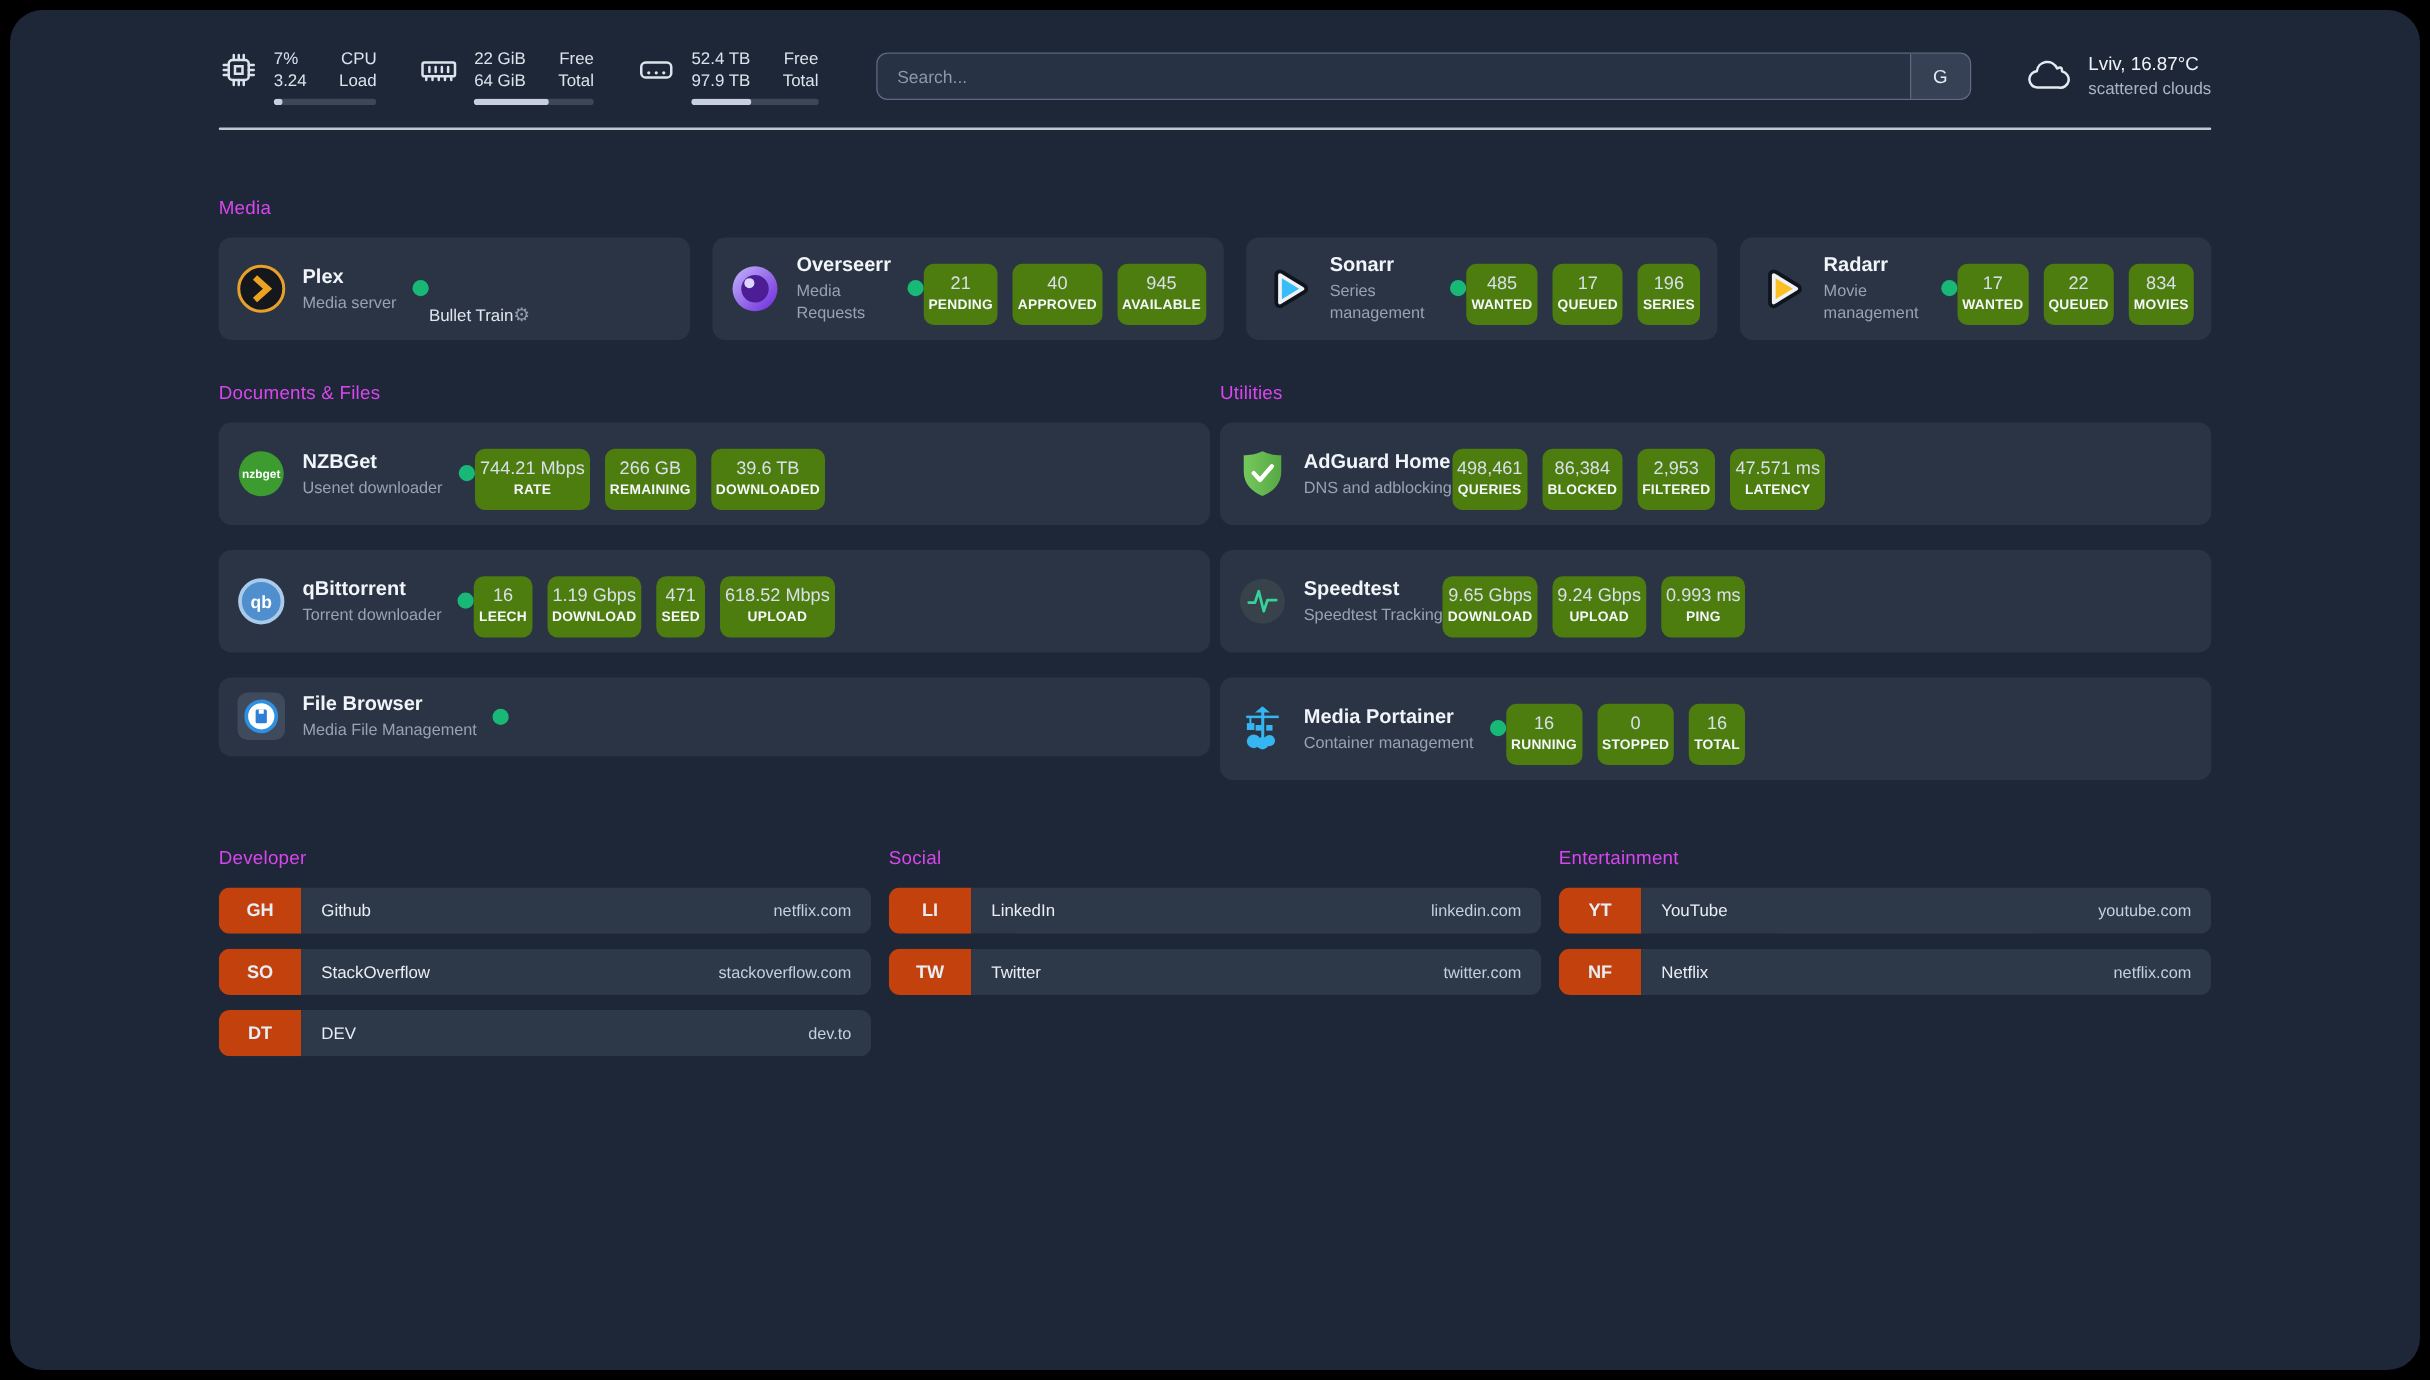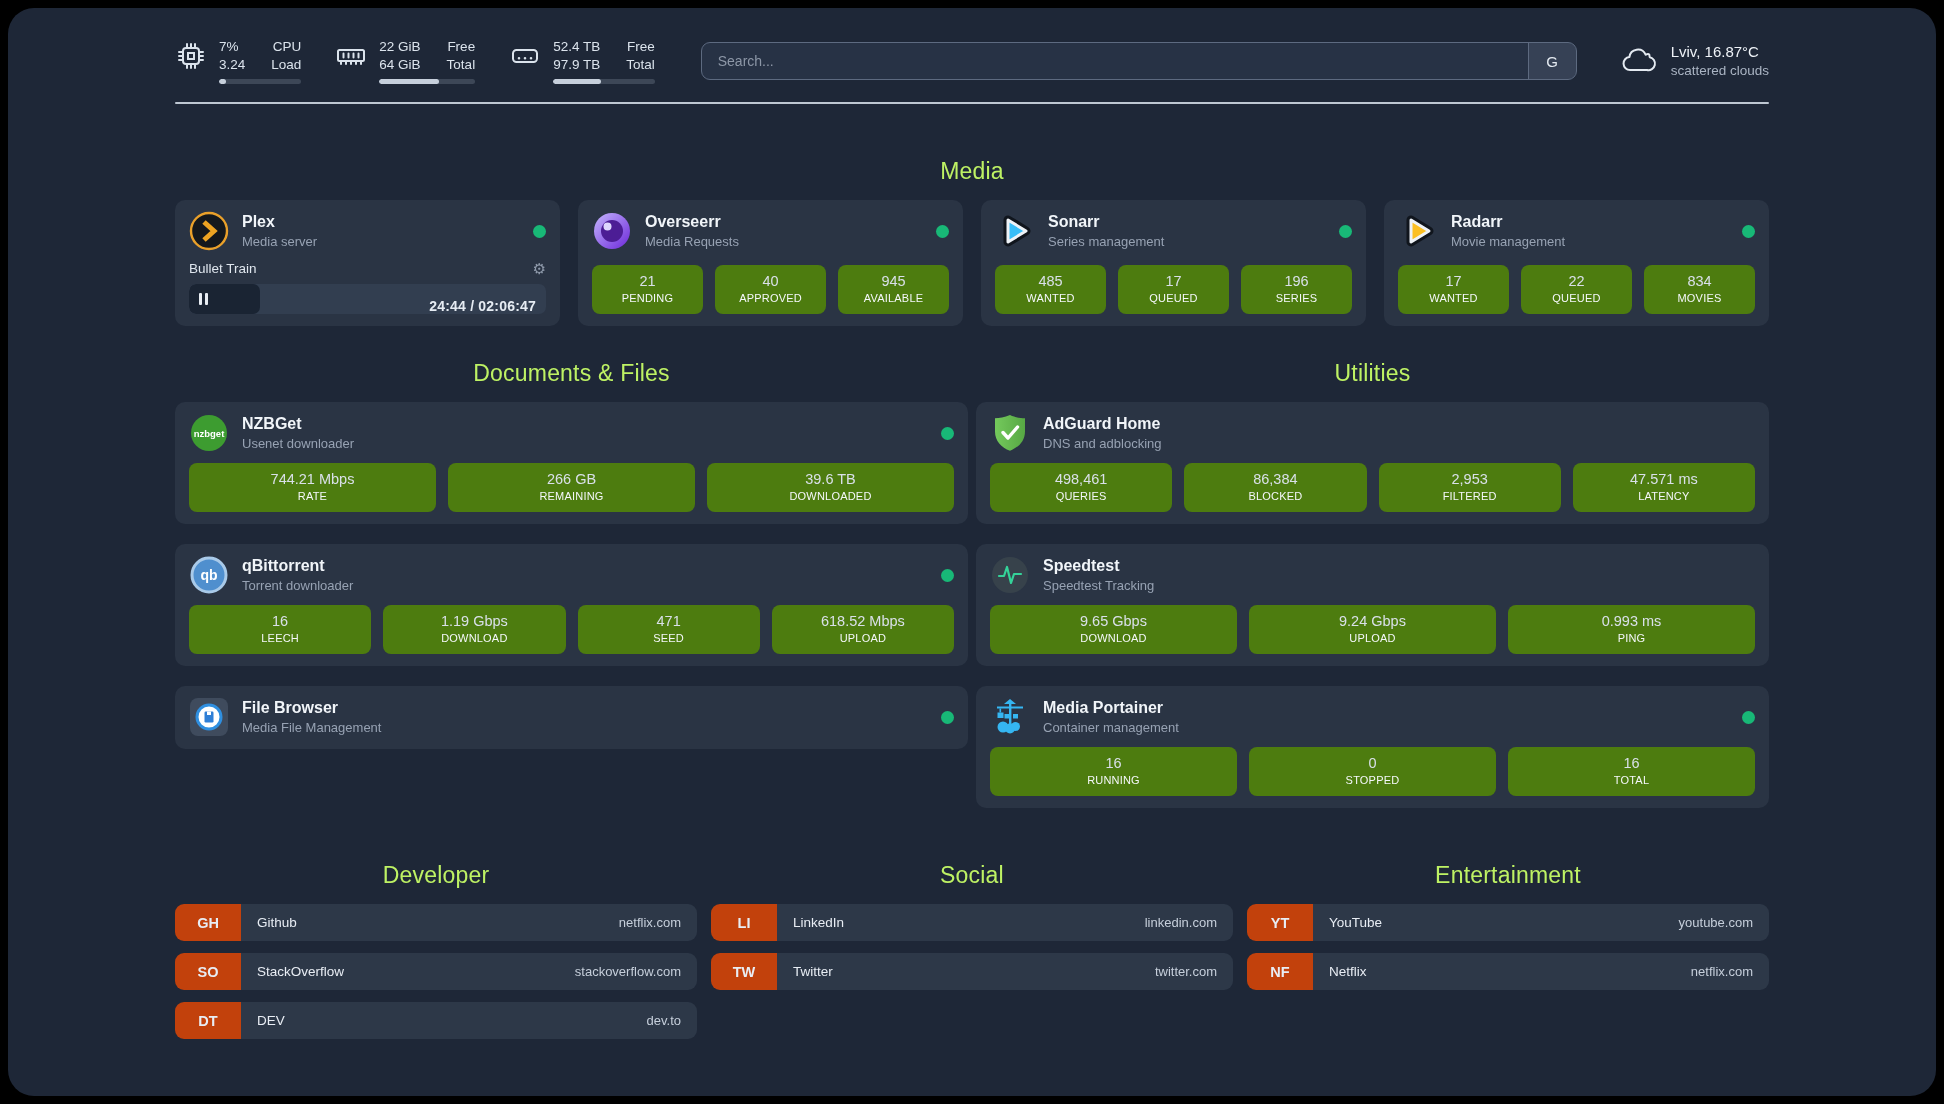--- a/index.html
+++ b/index.html
@@ -40,41 +40,41 @@
 
   .weather { display:flex; align-items:center; gap:14px; }
   .weather-icon { width:40px; height:40px; }
   .weather-icon svg { width:100%; height:100%; fill:none; stroke:#e4eaf1; stroke-width:2; stroke-linejoin:round; }
   .weather-line1 { font-size:15px; color:#eef2f7; line-height:20px; }
   .weather-line2 { font-size:13.5px; color:#aab4c3; line-height:18px; }
 
   .divider { margin-top:18px; height:2px; background:#ccd5df; border:none; opacity:.92; border-radius:1px; }
 
   
-  .section-title { font-size:23px; font-weight:500; color:#bef264; letter-spacing:.2px;text-align:center; }
+  .section-title { font-size:15px; font-weight:500; color:#d946ef; letter-spacing:.2px; }
   .media-section { margin-top:54px; }
   .media-grid { margin-top:15px; display:grid; grid-template-columns:repeat(4,1fr); gap:18px; align-items:stretch; }
 
   .card {
     background:#2a3444; border-radius:10px; padding:11px 14px 12px 14px;
-    display:flex; flex-direction:column; min-height:0;
+    display:flex; flex-direction:row; min-height:0;
   }
   .card-head { display:flex; align-items:center; gap:13px; }
   .app-icon { width:40px; height:40px; flex:0 0 auto; }
   .app-names { display:flex; flex-direction:column; }
   .app-name { font-size:16px; font-weight:600; color:#f1f5f9; line-height:20px; }
   .app-sub { font-size:13px; color:#97a2b3; line-height:17px; margin-top:1px; }
   .dot { width:13px; height:13px; border-radius:50%; margin-left:auto; flex:0 0 auto; }
 
   .stats { display:flex; gap:12px; margin-top:auto; padding-top:10px; }
   .stat {
     flex:1; background:#4d7c0f; border-radius:8px; text-align:center; padding:7px 4px 8px 4px;
   }
   .stat-v { font-size:14.5px; color:#d9e0e9; line-height:19px; white-space:nowrap; }
-  .stat-l { font-size:11px; font-weight:400; color:#f5f8fb; line-height:15px; letter-spacing:.2px; white-space:nowrap; }
+  .stat-l { font-size:11px; font-weight:700; color:#f5f8fb; line-height:15px; letter-spacing:.2px; white-space:nowrap; }
 
   
   .player-row1 { display:flex; align-items:center; justify-content:space-between; margin-top:auto; padding-top:10px; }
   .player-title { font-size:13.5px; color:#dfe6ee; }
   .player-gear { color:#8f9aab; font-size:15px; line-height:15px; cursor:pointer; }
   .player-bar {
     margin-top:8px; height:30px; background:#323e50; border-radius:7px; position:relative; overflow:hidden; cursor:pointer;
   }
   .player-elapsed {
     position:absolute; left:0; top:0; bottom:0; background:#1a2433; border-radius:7px;

